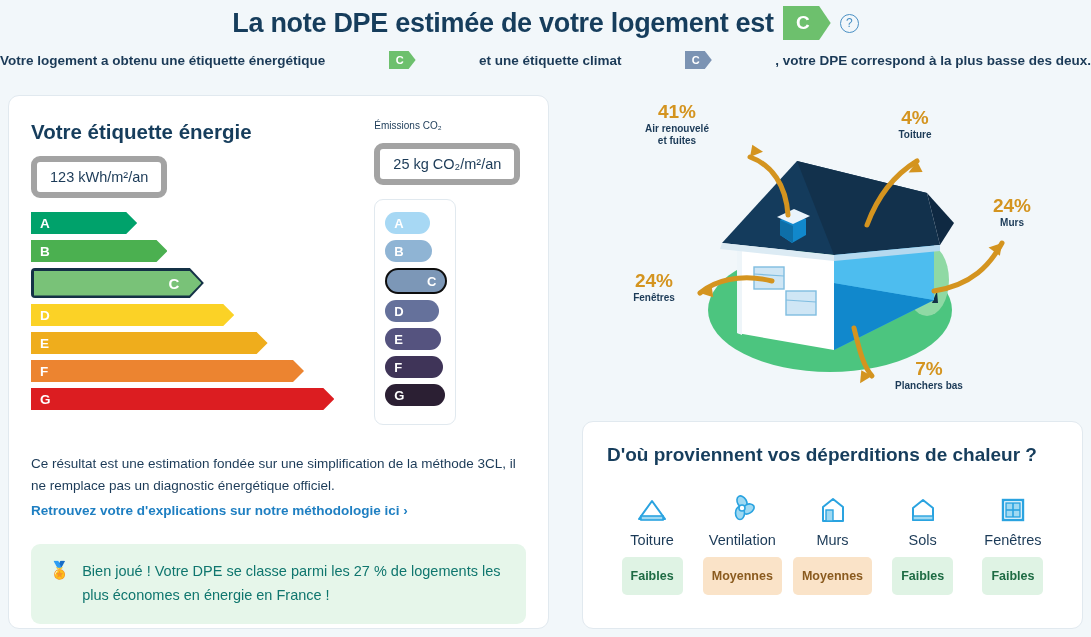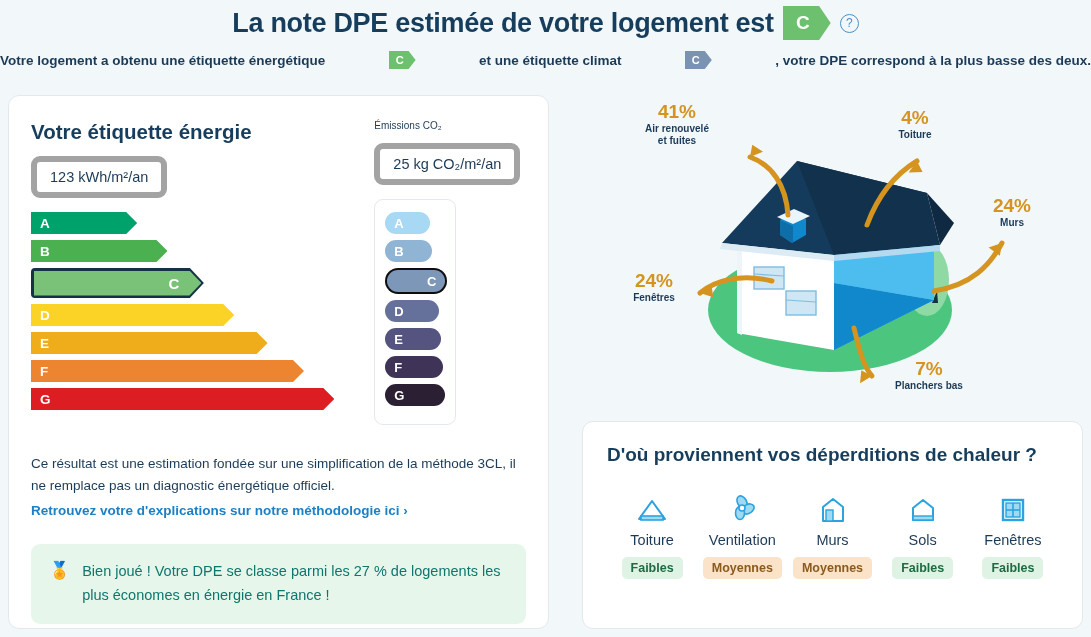--- a/index.html
+++ b/index.html
@@ -135,21 +135,21 @@
   .pct-name { font-size: 10px; font-weight: bold; color: #1b3a57; line-height: 1.25; }
 
   
   .rc-title { font-size: 19px; font-weight: bold; color: #163d5c; }
   .dep-grid { display: flex; justify-content: space-between; margin-top: 26px; }
   .dep-item { display: flex; flex-direction: column; align-items: center; width: 92px; }
   .dep-icon { height: 32px; display: flex; align-items: flex-end; }
   .dep-name { margin-top: 8px; font-size: 14.5px; color: #1b3a57; }
   .dep-badge {
     margin-top: 9px; font-size: 12.5px; font-weight: bold;
-    border-radius: 5px; padding: 4px 9px;
+    border-radius: 5px; padding: 12px 9px;
   }
   .dep-badge.low { background: #dff3e4; color: #1d6b43; }
   .dep-badge.med { background: #fae3c8; color: #8a5a1e; }
 </style>
 </head>
 <body>
 
 <div class="page">
 
   <div class="header">

